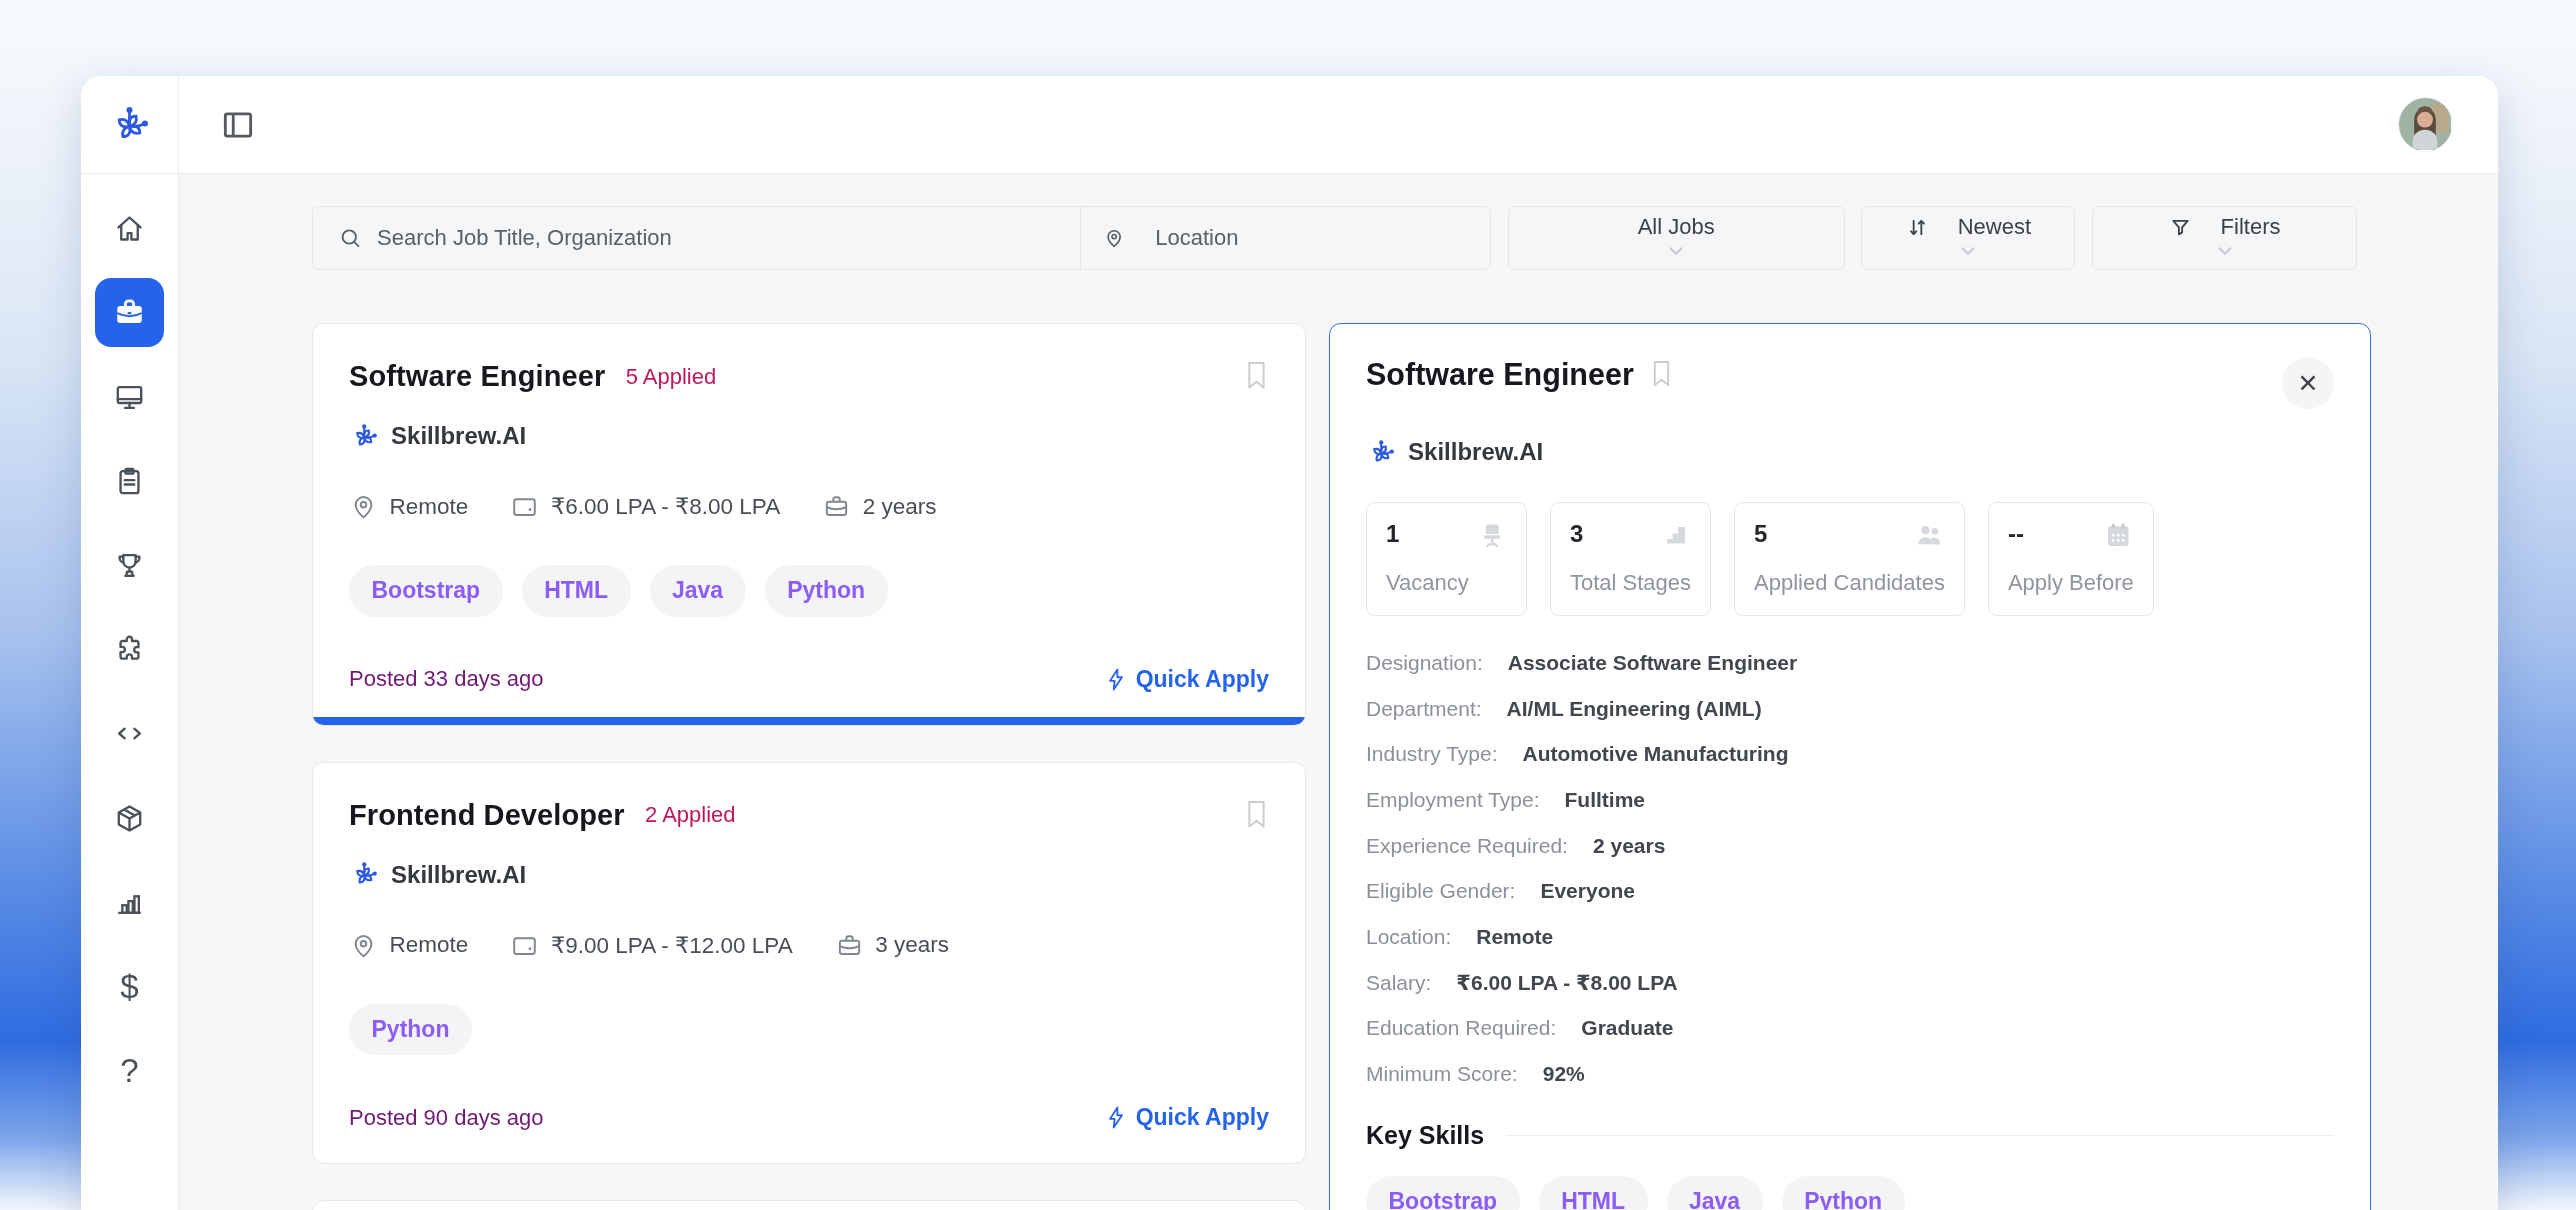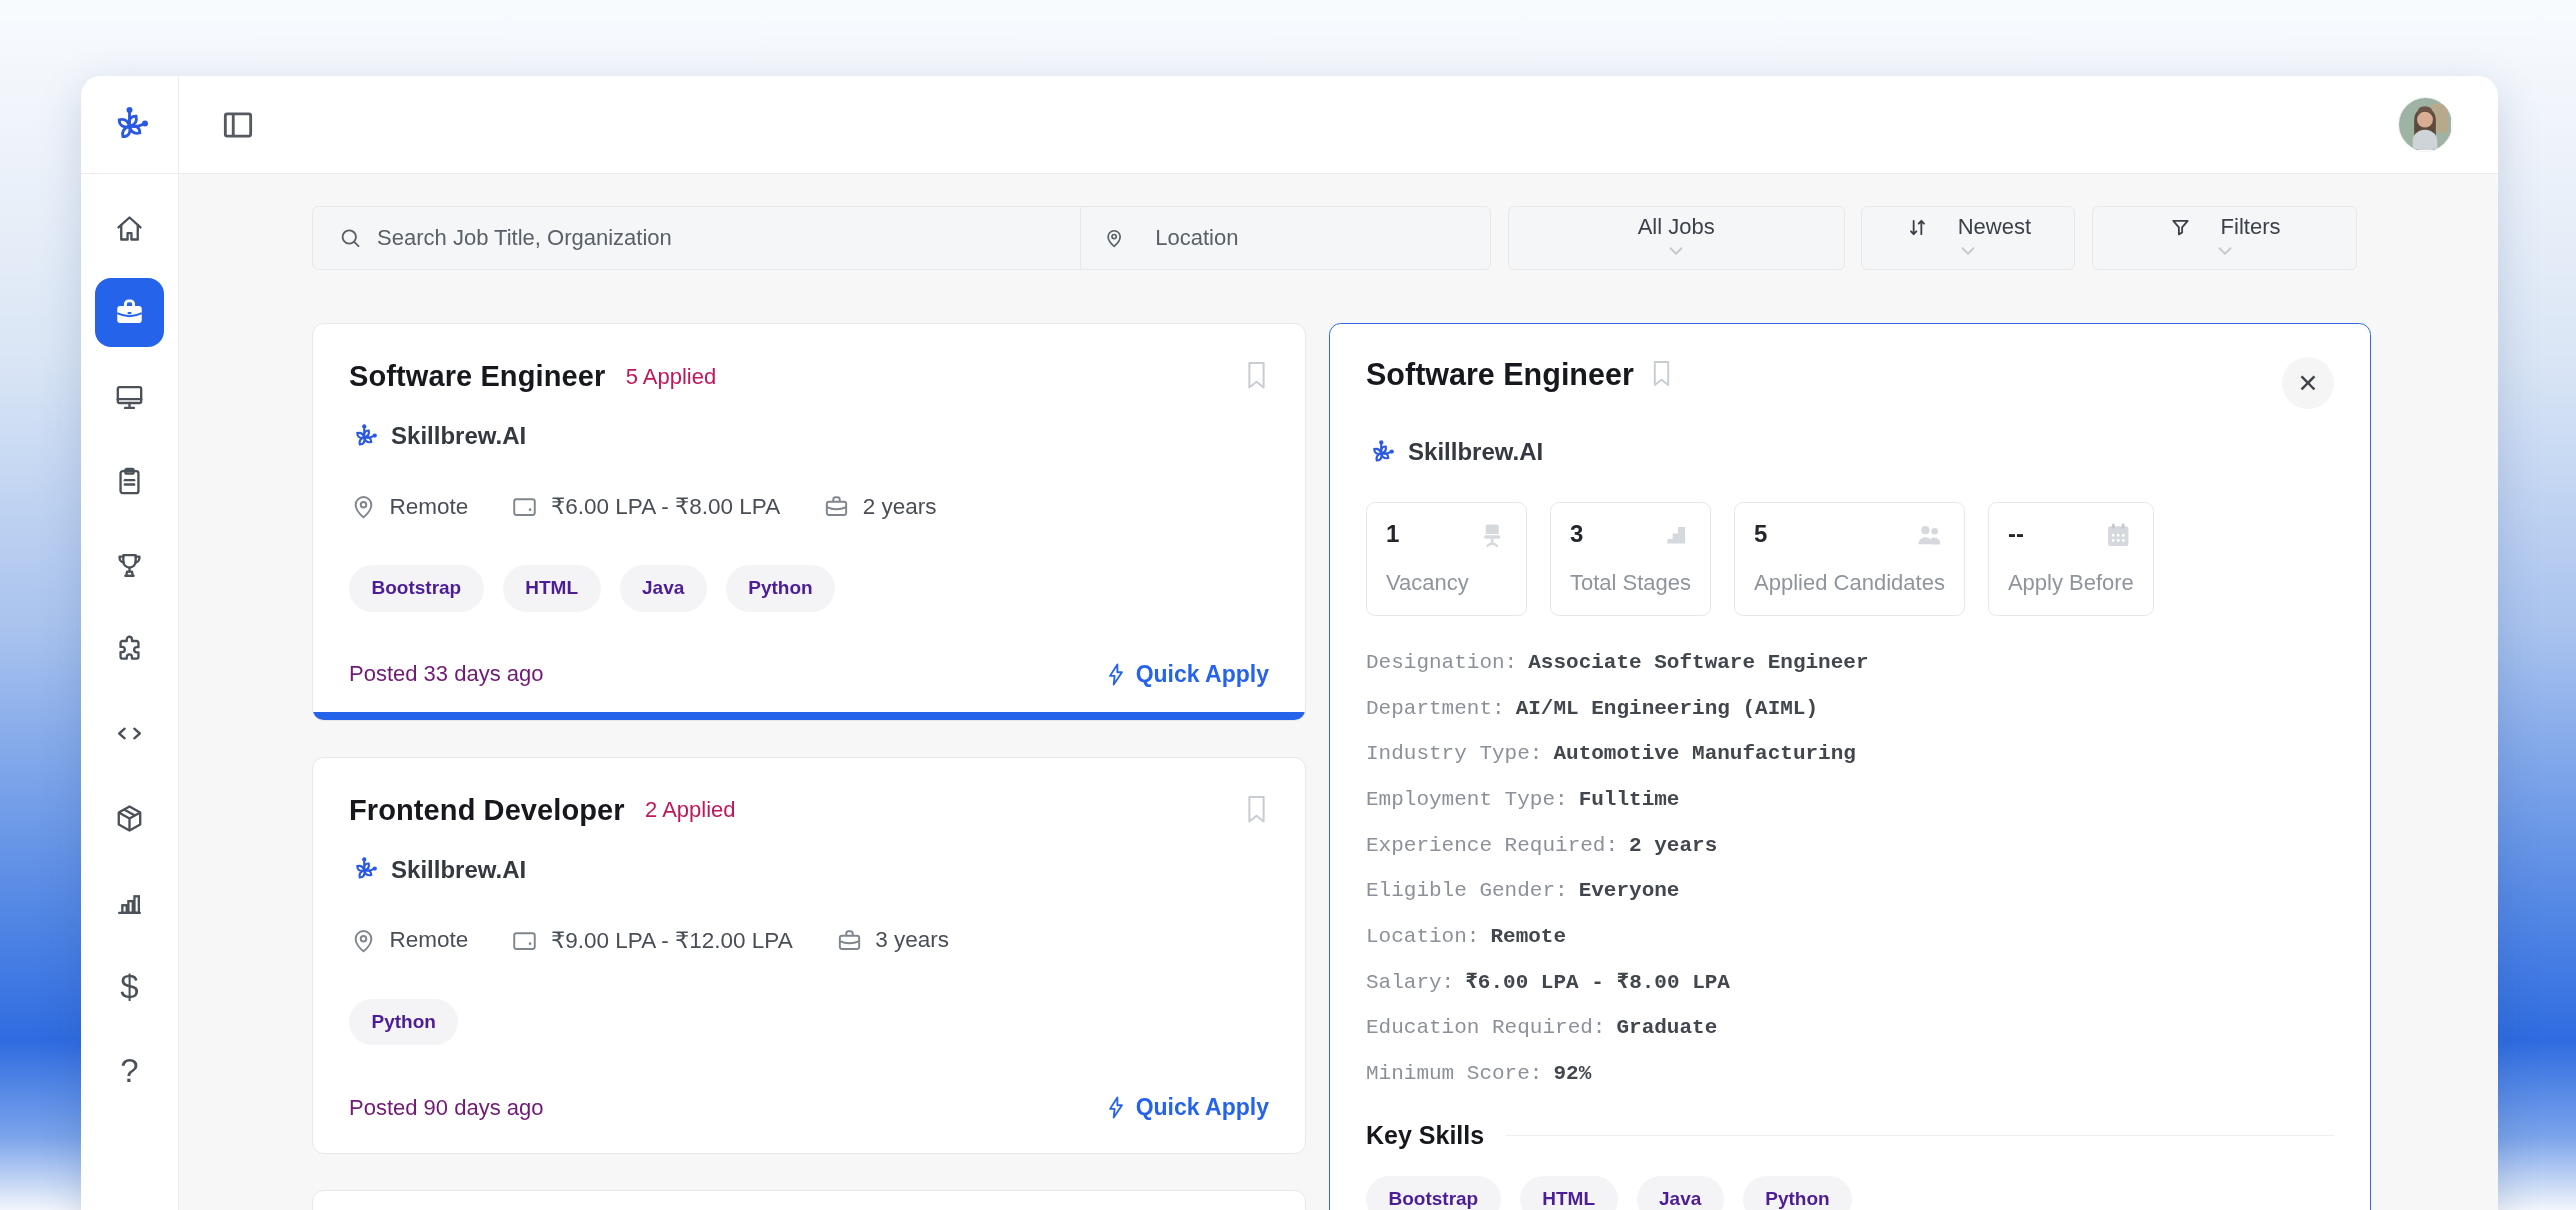--- a/index.html
+++ b/index.html
@@ -48,39 +48,39 @@
   .job-card { background:#fff; border:0.7px solid #e8e8ea; border-radius:11.6px; padding:36px 36px 32px; position:relative; overflow:hidden; cursor:pointer; }
   .jc-head { display:flex; align-items:center; }
   .jc-title { font-size:29px; font-weight:700; color:#16181d; letter-spacing:0.1px; }
   .jc-applied { font-size:22px; color:#be185d; margin-left:20.3px; }
   .jc-bookmark { margin-left:auto; background:none; border:none; cursor:pointer; align-self:flex-start; }
   .company-row { display:flex; align-items:center; gap:11.6px; margin-top:27.6px; }
   .company-name { font-size:24px; font-weight:600; color:#34393f; }
   .meta-row { display:flex; align-items:center; gap:42px; margin-top:41px; }
   .meta-item { display:flex; align-items:center; gap:11.6px; font-size:22.5px; color:#494e56; }
   .tags-row { display:flex; align-items:center; gap:19px; margin-top:44px; flex-wrap:wrap; }
-  .tag { background:#f4f4f6; color:#4c1d95; font-size:19px; font-weight:600; padding:12.3px 22.5px; border-radius:29px; }
+  .tag { background:#f4f4f6; color:#8b5cf6; font-size:23px; font-weight:600; padding:12.3px 22.5px; border-radius:29px; }
   .jc-footer { display:flex; align-items:center; justify-content:space-between; margin-top:49px; }
   .posted { font-size:22px; color:#701a75; }
   .quick-apply { display:flex; align-items:center; gap:8.7px; background:none; border:none; cursor:pointer; font-size:23px; font-weight:700; color:#2563eb; font-family:inherit; }
   .sel-bar { position:absolute; left:0; right:0; bottom:0; height:8px; background:#2563eb; }
   .stub-card { background:#fff; border:0.7px solid #e8e8ea; border-radius:11.6px; height:65px; }
   
   .detail-panel { flex:1; background:#fff; border:1.5px solid #2f6ae0; border-radius:11.6px; padding:33px 36px 44px; position:relative; min-height:1132px; }
   .dp-head { display:flex; align-items:flex-start; }
   .dp-title { font-size:30.5px; font-weight:700; color:#16181d; }
   .dp-bookmark { background:none; border:none; cursor:pointer; margin-left:16px; margin-top:1.5px; }
   .close-btn { margin-left:auto; width:52px; height:52px; border-radius:50%; background:#f5f5f6; border:none; cursor:pointer; font-size:25px; color:#3f4349; line-height:52px; text-align:center; }
   .dp-stats { display:flex; gap:23px; margin-top:35px; }
   .stat-box { border:0.7px solid #e6e7e9; border-radius:8.7px; background:#fff; padding:17.4px 19px 19px; min-width:161px; }
   .stat-top { display:flex; align-items:flex-start; justify-content:space-between; gap:51px; }
   .stat-value { font-size:24px; font-weight:700; color:#23262b; }
   .stat-label { font-size:22px; color:#8f959d; margin-top:19px; white-space:nowrap; }
   .dp-fields { margin-top:32px; }
-  .field-row { display:flex; align-items:flex-end; gap:11px; margin-bottom:16.7px; line-height:29px;font-family:Liberation Mono, monospace; }
+  .field-row { display:flex; align-items:flex-end; gap:25px; margin-bottom:16.7px; line-height:29px; }
   .f-label { font-size:21px; color:#8b9099; }
   .f-value { font-size:21px; font-weight:700; color:#42474e; }
   .section-head { display:flex; align-items:center; gap:22px; margin-top:33px; }
   .section-title { font-size:25px; font-weight:700; color:#16181d; white-space:nowrap; }
   .section-line { flex:1; height:1.5px; background:#efeff1; }
   .skills-row { display:flex; gap:19px; margin-top:26px; flex-wrap:wrap; }
   svg { display:block; }
 </style>
 </head>
 <body>

